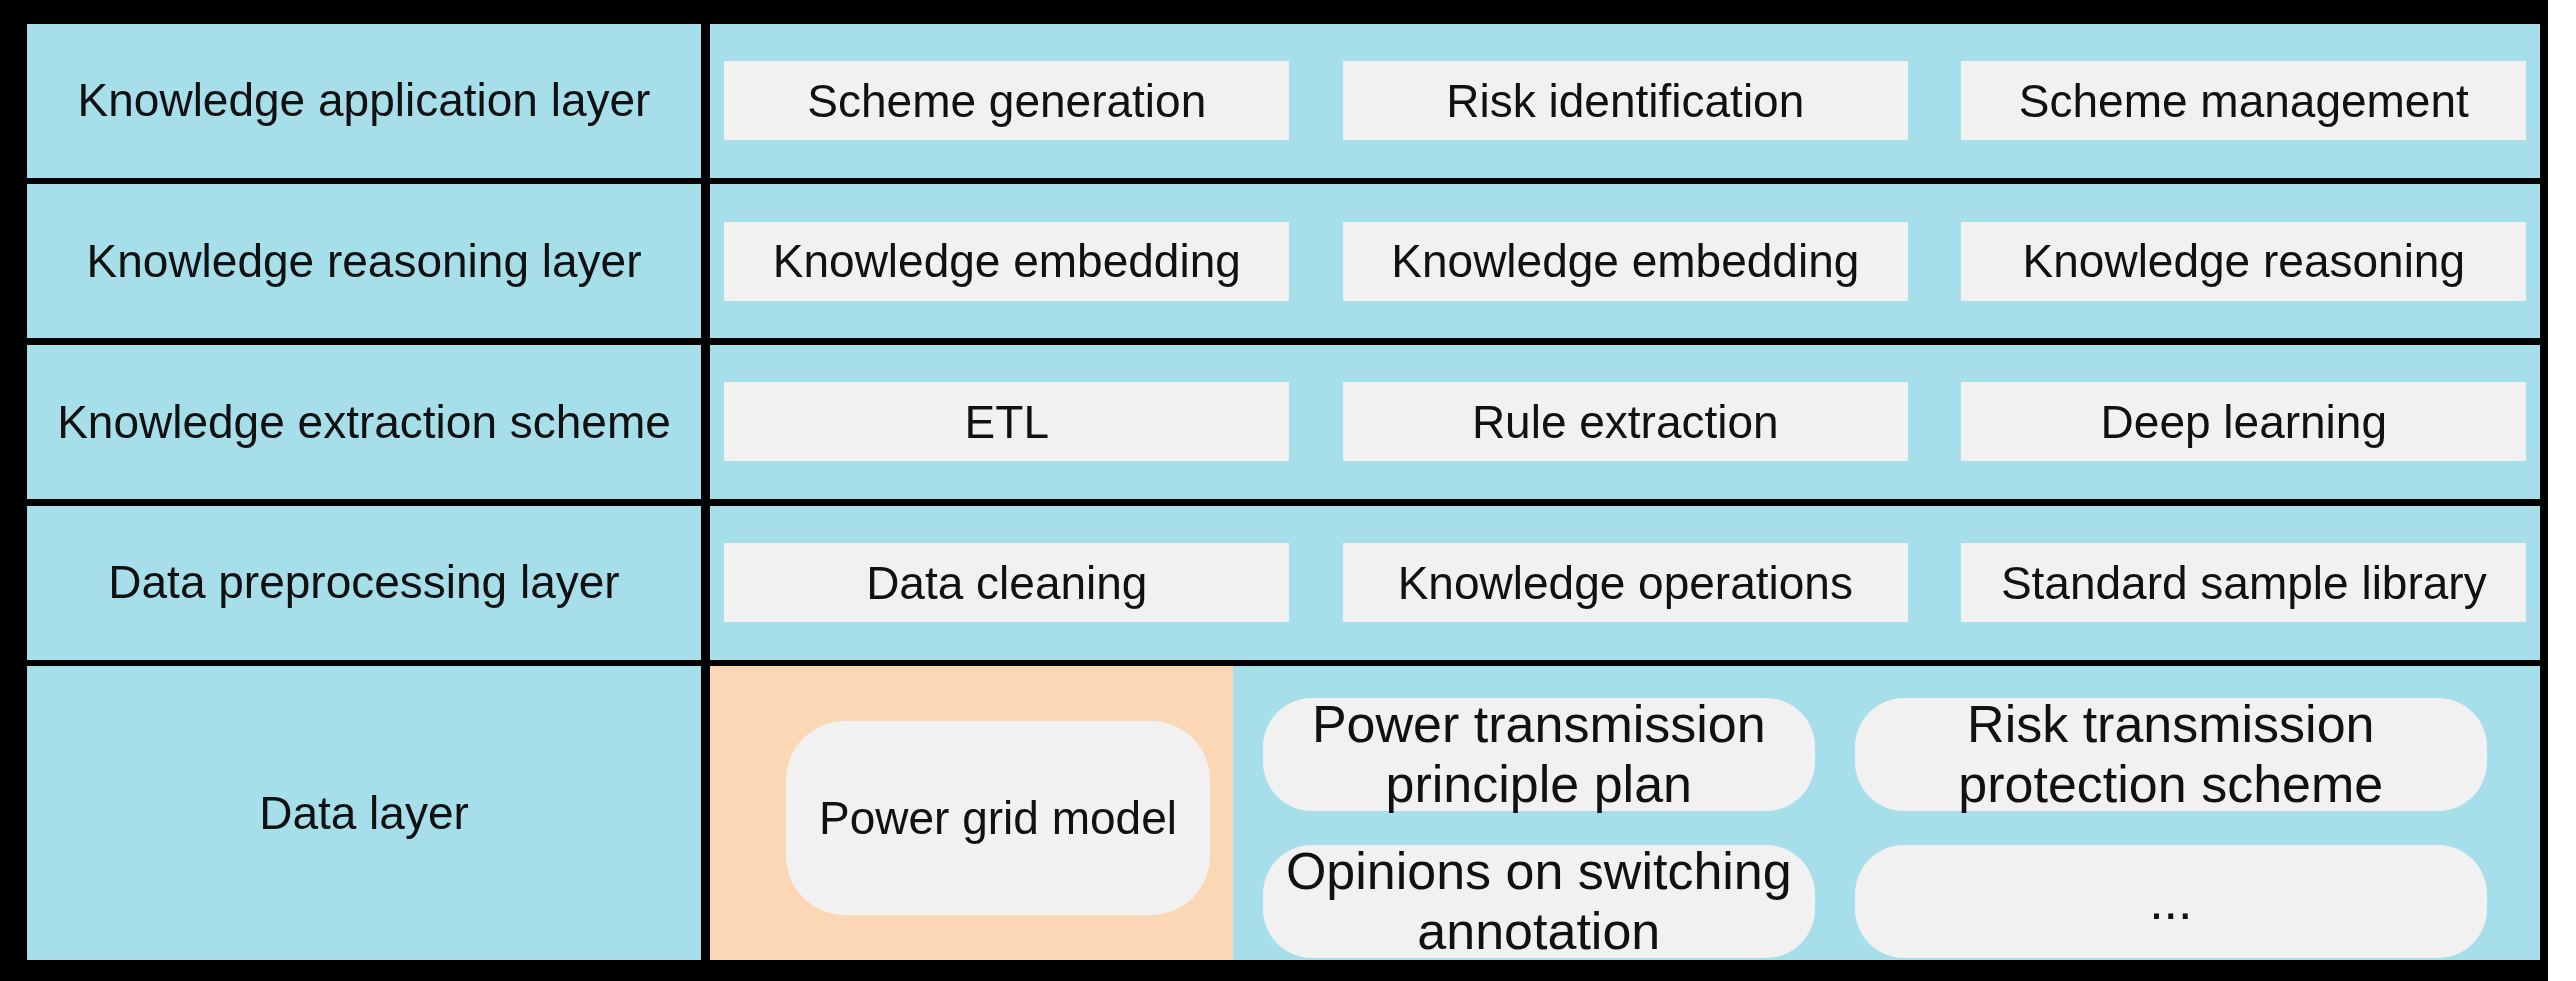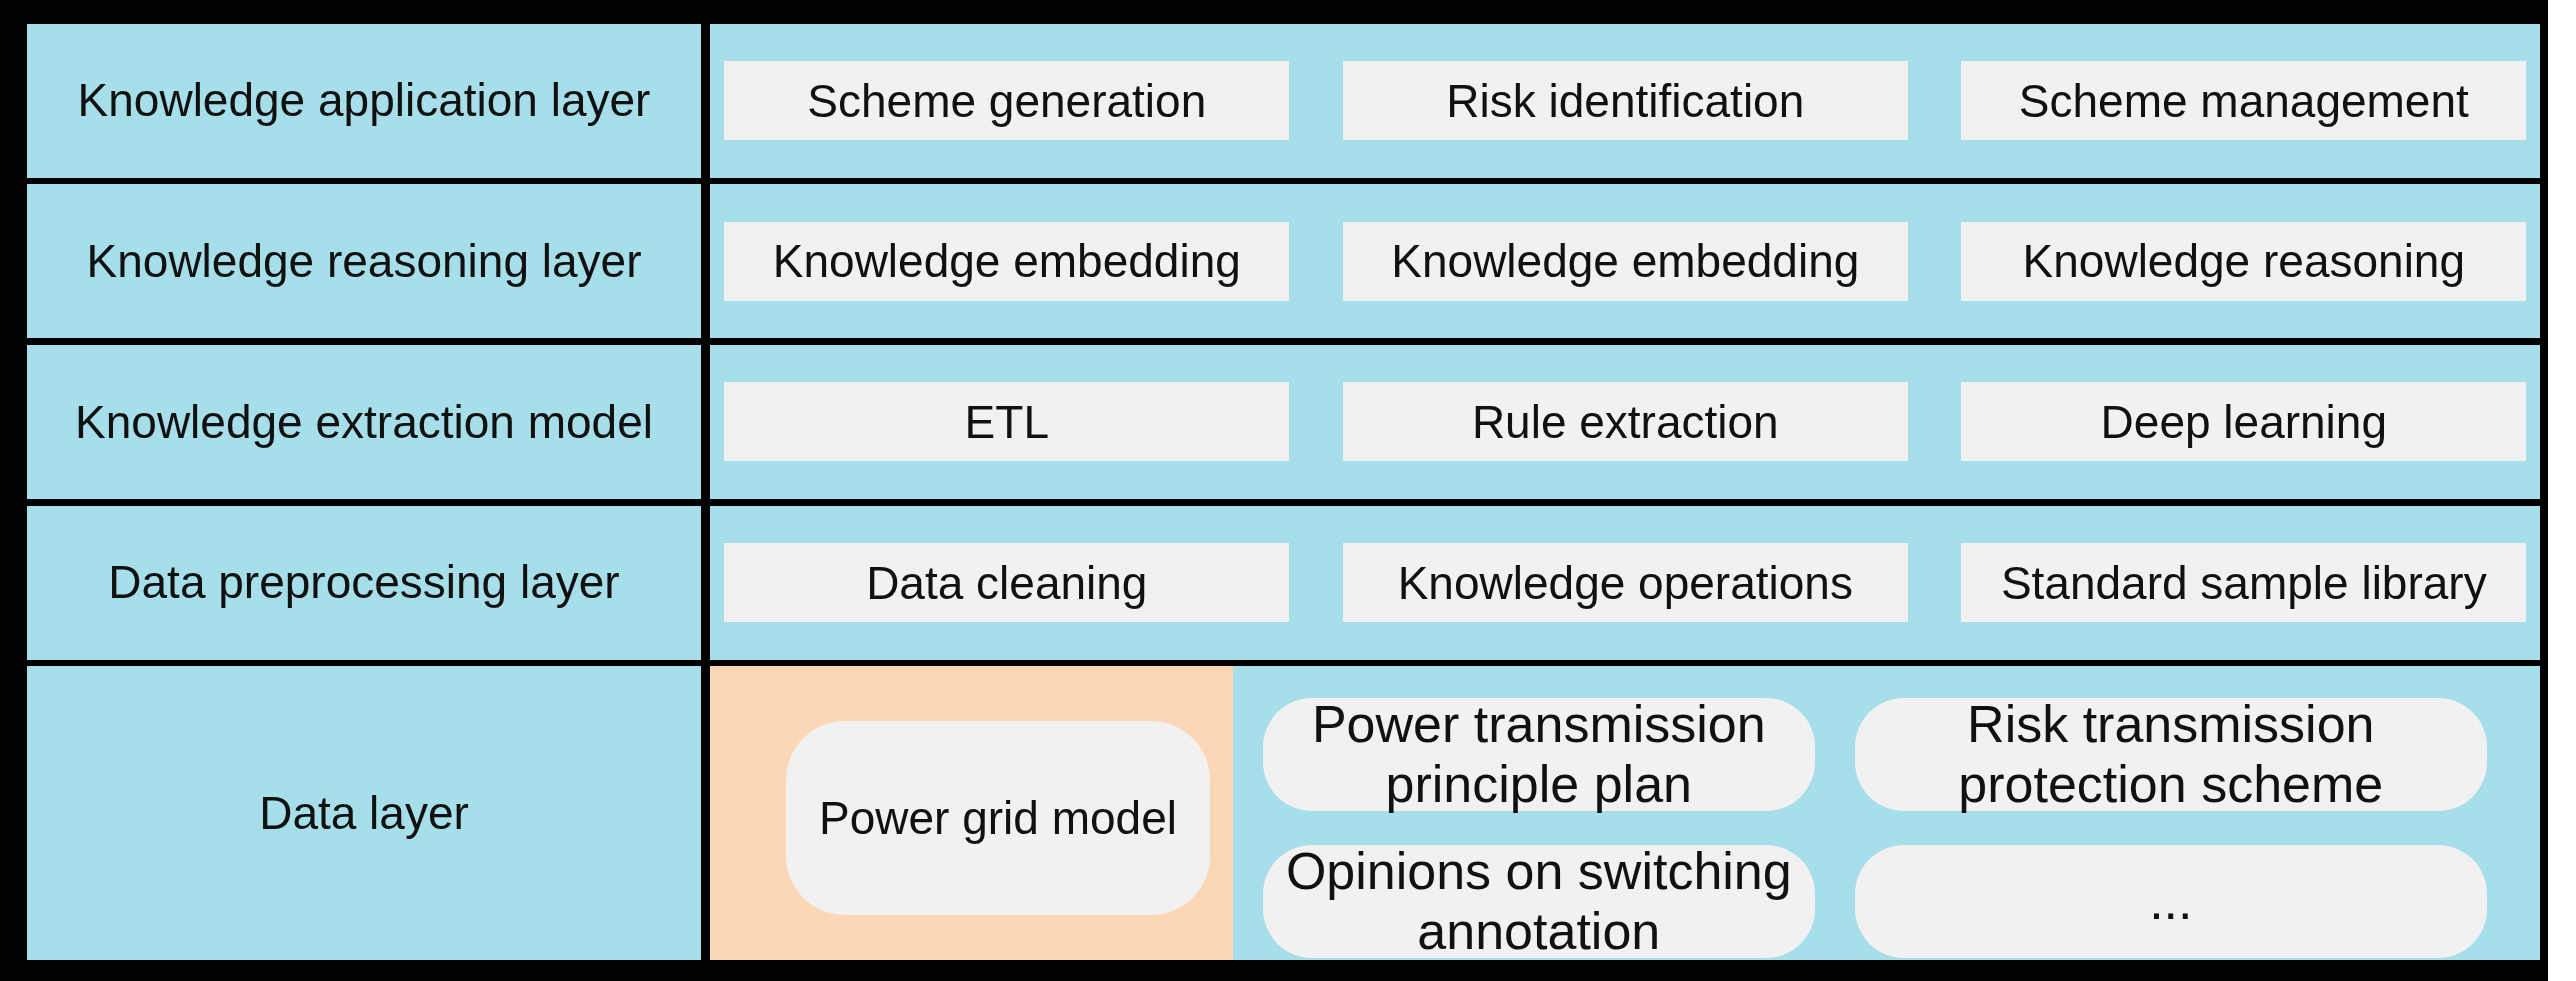--- a/index.html
+++ b/index.html
@@ -78,21 +78,21 @@
       <div class="item-box">Scheme management</div>
     </div>
 
     <div class="blue label-cell">Knowledge reasoning layer</div>
     <div class="blue panel-cell">
       <div class="item-box">Knowledge embedding</div>
       <div class="item-box">Knowledge embedding</div>
       <div class="item-box">Knowledge reasoning</div>
     </div>
 
-    <div class="blue label-cell">Knowledge extraction model</div>
+    <div class="blue label-cell">Knowledge extraction scheme</div>
     <div class="blue panel-cell">
       <div class="item-box">ETL</div>
       <div class="item-box">Rule extraction</div>
       <div class="item-box">Deep learning</div>
     </div>
 
     <div class="blue label-cell">Data preprocessing layer</div>
     <div class="blue panel-cell">
       <div class="item-box">Data cleaning</div>
       <div class="item-box">Knowledge operations</div>

